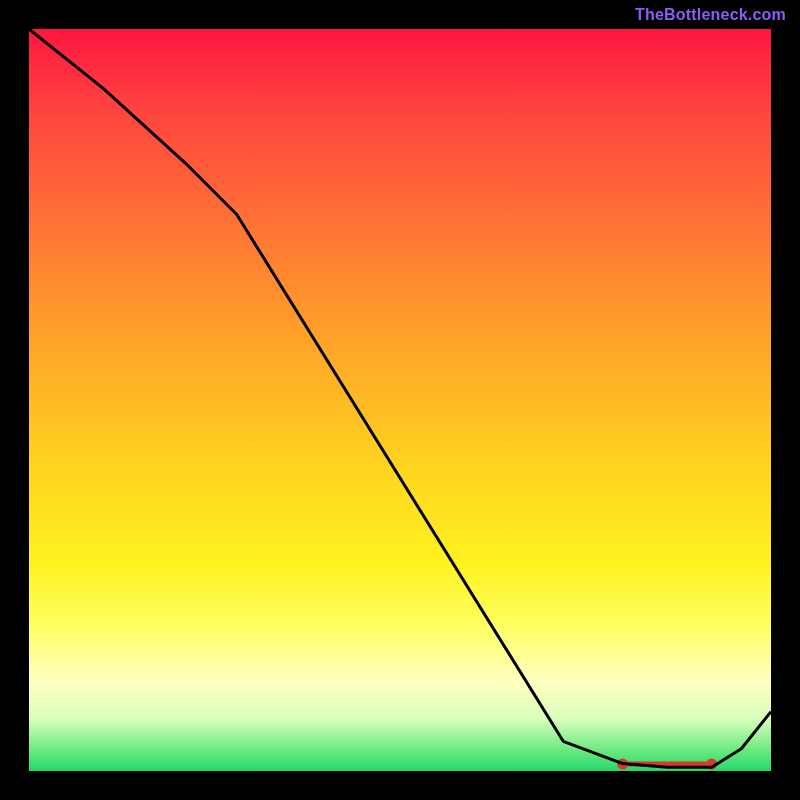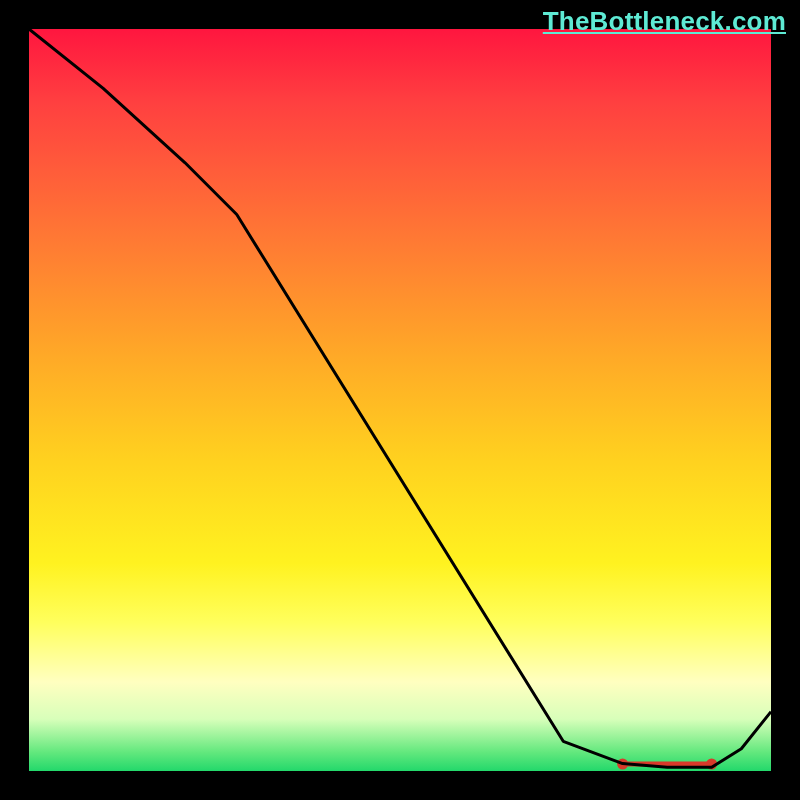--- a/index.html
+++ b/index.html
@@ -14,26 +14,25 @@
   .stage {
     position: relative;
     width: 800px;
     height: 800px;
     background: #000;
   }
   .watermark {
     position: absolute;
     top: 6px;
     right: 14px;
-    color: #5eead4;
-    font-size: 26px;
+    color: #8b5cf6;
+    font-size: 16px;
     font-weight: 600;
     letter-spacing: 0.2px;
     z-index: 30;
-    text-decoration: underline;
   }
   .plot-frame {
     position: absolute;
     left: 29px;
     top: 29px;
     width: 742px;
     height: 742px;
     background: #fff;
     z-index: 1;
   }

